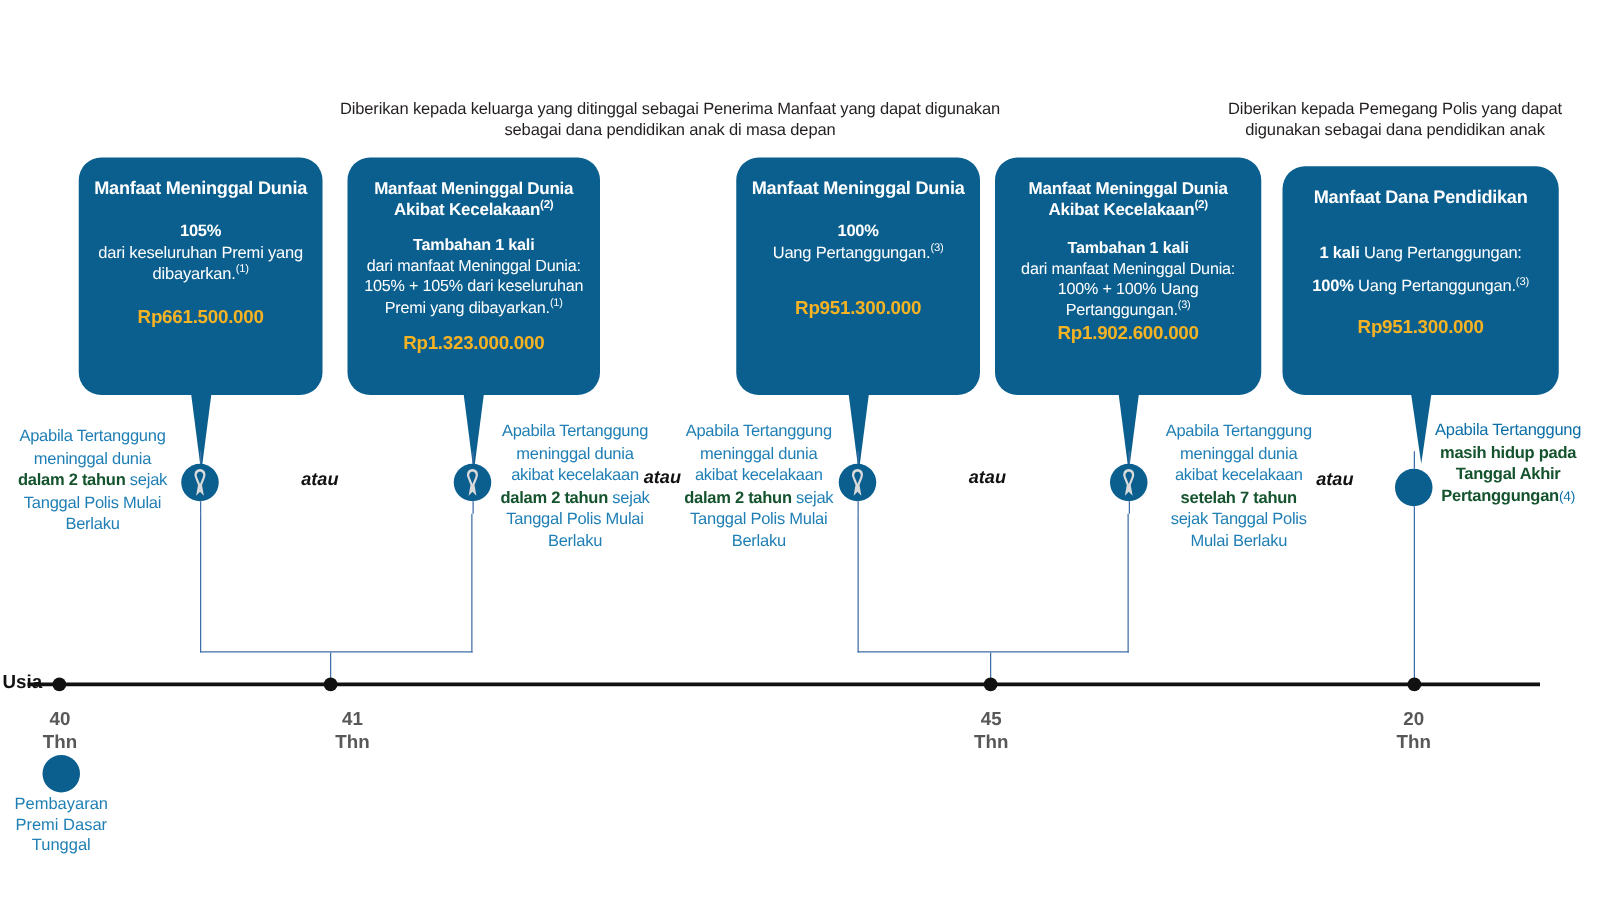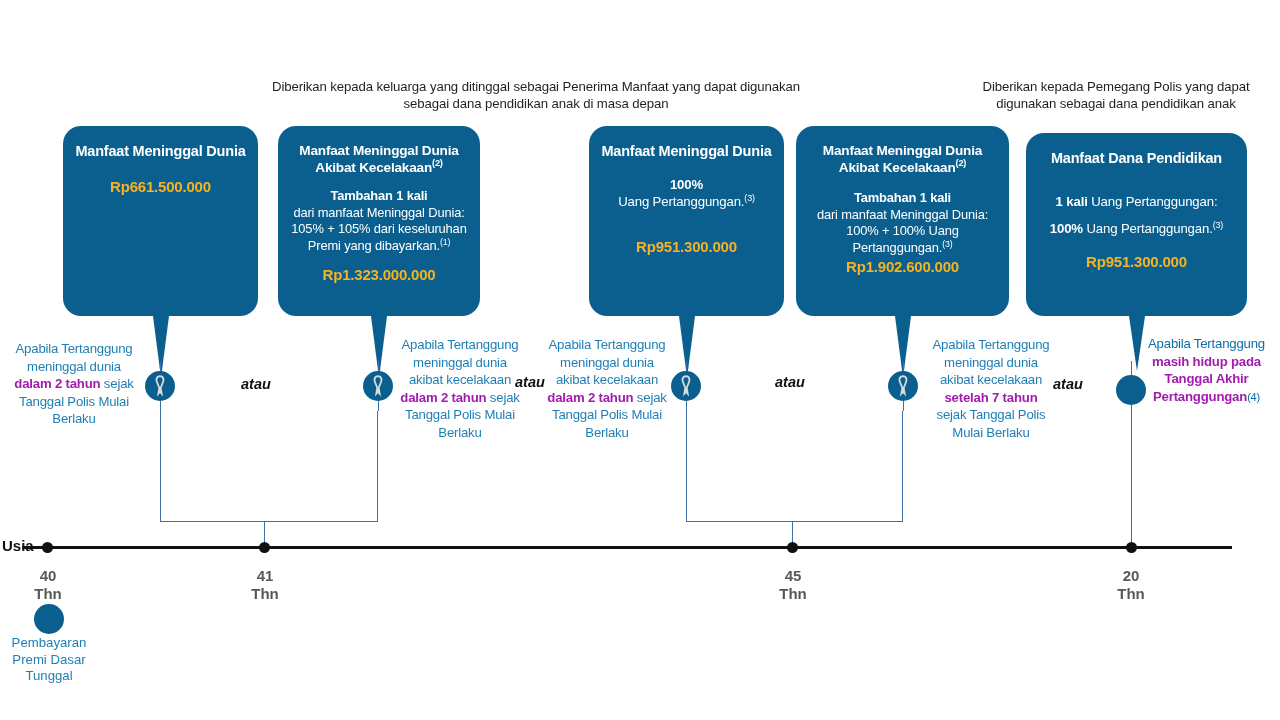--- a/index.html
+++ b/index.html
@@ -98,21 +98,21 @@
 
   
   .caption {
     position: absolute;
     text-align: center;
     color: #1f7fb5;
     font-size: 13.2px;
     line-height: 17.5px;
     letter-spacing: -0.2px;
   }
-  .caption b { font-weight: bold; color: #a21caf; }
+  .caption b { font-weight: bold; color: #14532d; }
   .caption.strongblue { color: #0b6ea8; }
 
   .atau {
     position: absolute;
     font-weight: bold;
     font-style: italic;
     font-size: 14.5px;
     color: #111111;
   }
 
@@ -178,20 +178,24 @@
 </head>
 <body>
 
 <div class="stage">
 
   <div class="header-note" id="hdr-left">Diberikan kepada keluarga yang ditinggal sebagai Penerima Manfaat yang dapat digunakan sebagai dana pendidikan anak di masa depan</div>
   <div class="header-note" id="hdr-right">Diberikan kepada Pemegang Polis yang dapat digunakan sebagai dana pendidikan anak</div>
 
   <div class="card" style="left:63px; top:126px; width:195px; height:190px;">
     <div class="card-title">Manfaat Meninggal Dunia</div>
+    <div class="card-body">
+      <b>105%</b><br>
+      <span>dari keseluruhan Premi yang dibayarkan.</span><sup>(1)</sup>
+    </div>
     <div class="card-amount">Rp661.500.000</div>
     <div class="tail"></div>
   </div>
 
   <div class="card" style="left:278px; top:126px; width:202px; height:190px;">
     <div class="card-title small"><span>Manfaat Meninggal Dunia Akibat Kecelakaan</span><sup>(2)</sup></div>
     <div class="card-body tight" style="margin-top:12px;">
       <b>Tambahan 1 kali</b><br>
       <span>dari manfaat Meninggal Dunia: 105% + 105% dari keseluruhan Premi yang dibayarkan.</span><sup>(1)</sup>
     </div>
@@ -304,21 +308,21 @@
   <div class="axis-label" style="left:2px; top:537px;">Usia</div>
 
   <div class="axis-dot" style="left:42px; top:542px;"></div>
   <div class="axis-dot" style="left:259px; top:542px;"></div>
   <div class="axis-dot" style="left:787px; top:542px;"></div>
   <div class="axis-dot" style="left:1126px; top:542px;"></div>
 
   <div class="tick-label" style="left:18px; top:567px;">
     <span>40</span><br><span>Thn</span>
   </div>
-  <div class="tick-label" style="left:235px; top:567px;">
+  <div class="tick-label" style="left:252px; top:567px;">
     <span>41</span><br><span>Thn</span>
   </div>
   <div class="tick-label" style="left:763px; top:567px;">
     <span>45</span><br><span>Thn</span>
   </div>
   <div class="tick-label" style="left:1101px; top:567px;">
     <span>20</span><br><span>Thn</span>
   </div>
 
   <div class="legend-dot" style="left:34px; top:604px;"></div>

